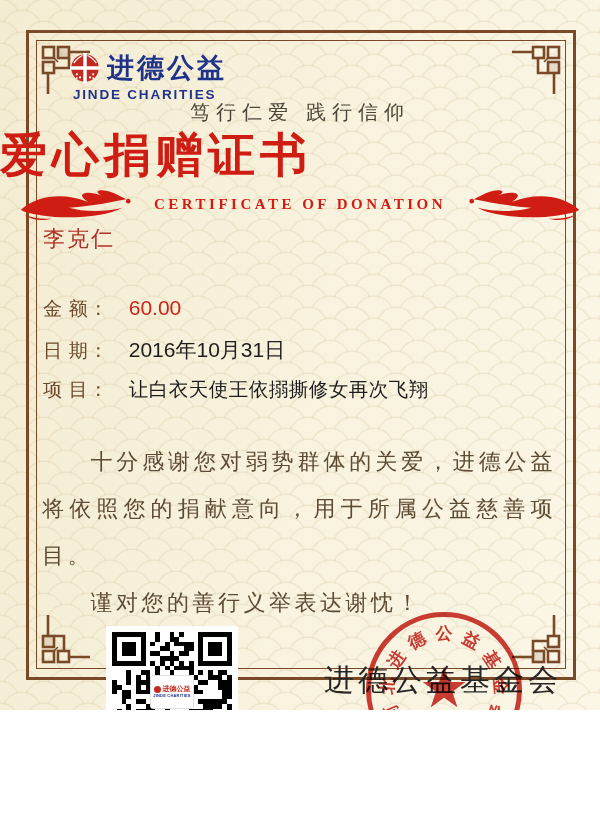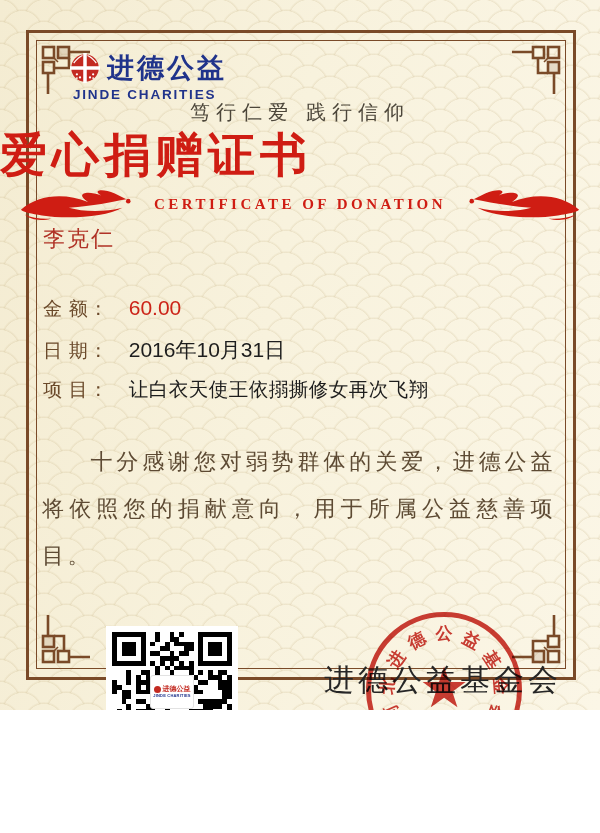--- a/index.html
+++ b/index.html
@@ -178,20 +178,21 @@
       <span class="field-value">2016年10月31日</span>
     </div>
     <div class="field-row">
       <span class="field-label">项 目：</span>
       <span class="field-value project">让白衣天使王依搦撕修女再次飞翔</span>
     </div>
   </div>
 
   <div class="body-text">
     <p>十分感谢您对弱势群体的关爱，进德公益将依照您的捐献意向，用于所属公益慈善项目。</p>
+    <p>谨对您的善行义举表达谢忱！</p>
   </div>
 
   <div class="qr">
     <svg id="qr-svg" viewBox="0 0 25 25">
         <rect x="9" y="0" width="1" height="1" fill="#000"></rect>
         <rect x="12" y="0" width="1" height="1" fill="#000"></rect>
         <rect x="14" y="0" width="1" height="1" fill="#000"></rect>
         <rect x="9" y="1" width="1" height="1" fill="#000"></rect>
         <rect x="12" y="1" width="1" height="1" fill="#000"></rect>
         <rect x="13" y="1" width="1" height="1" fill="#000"></rect>

